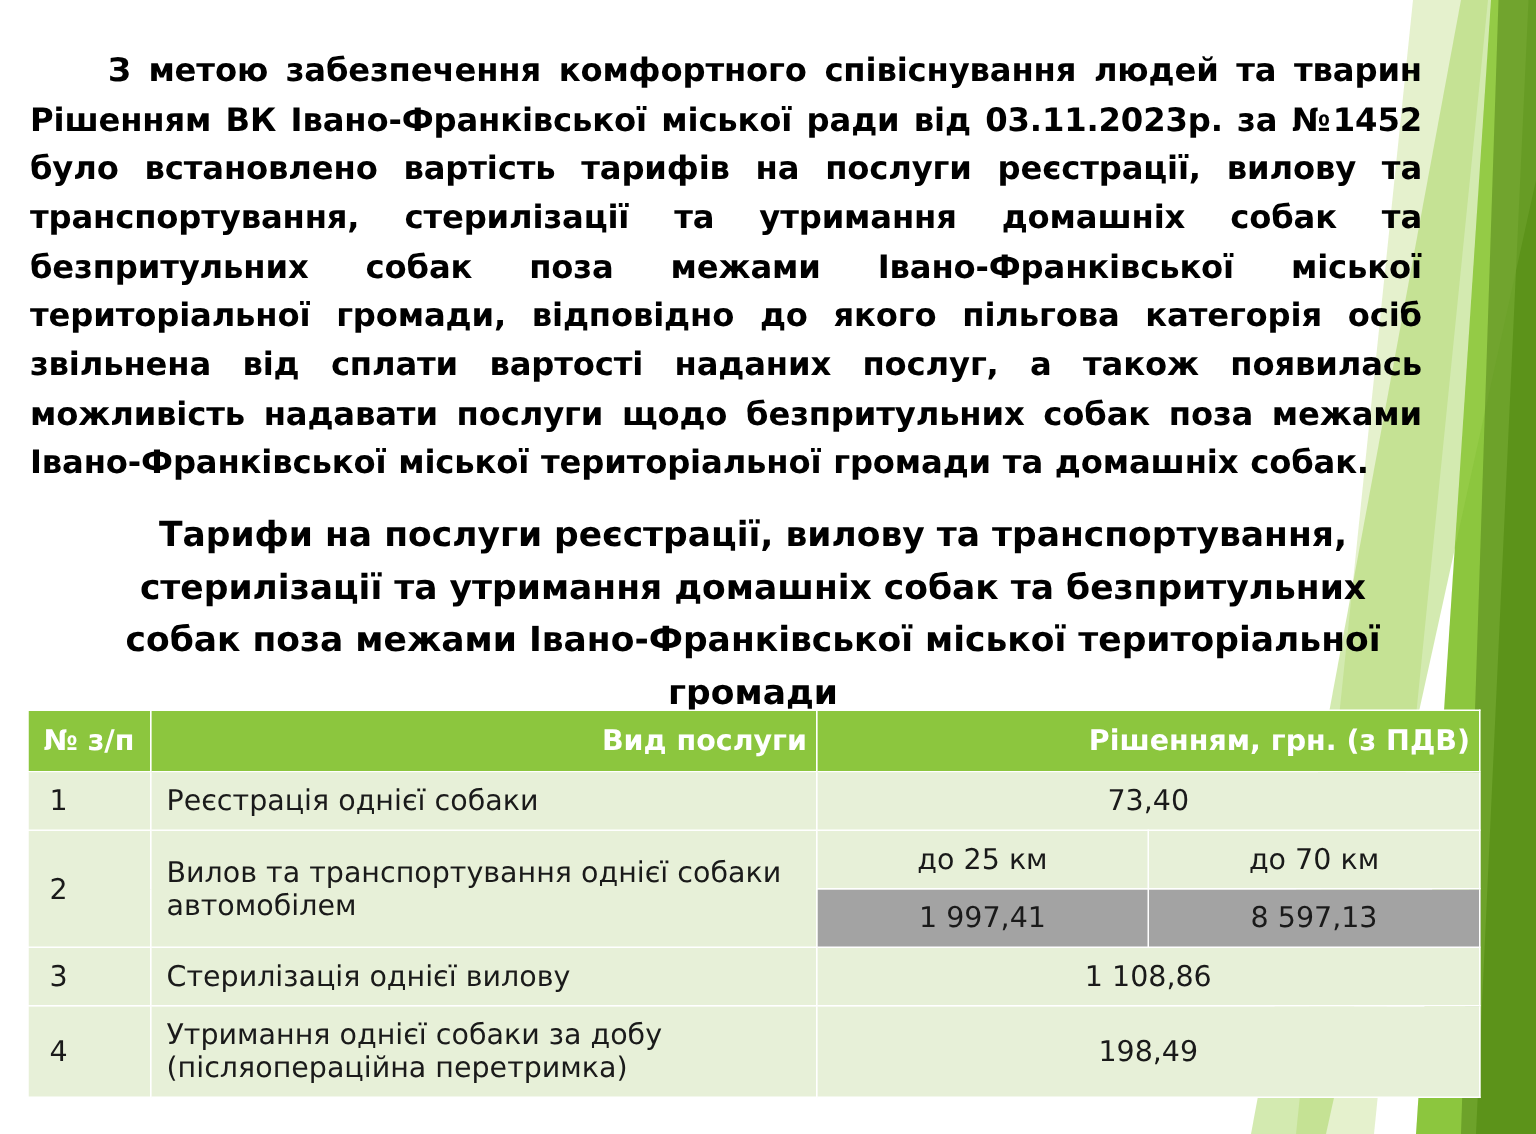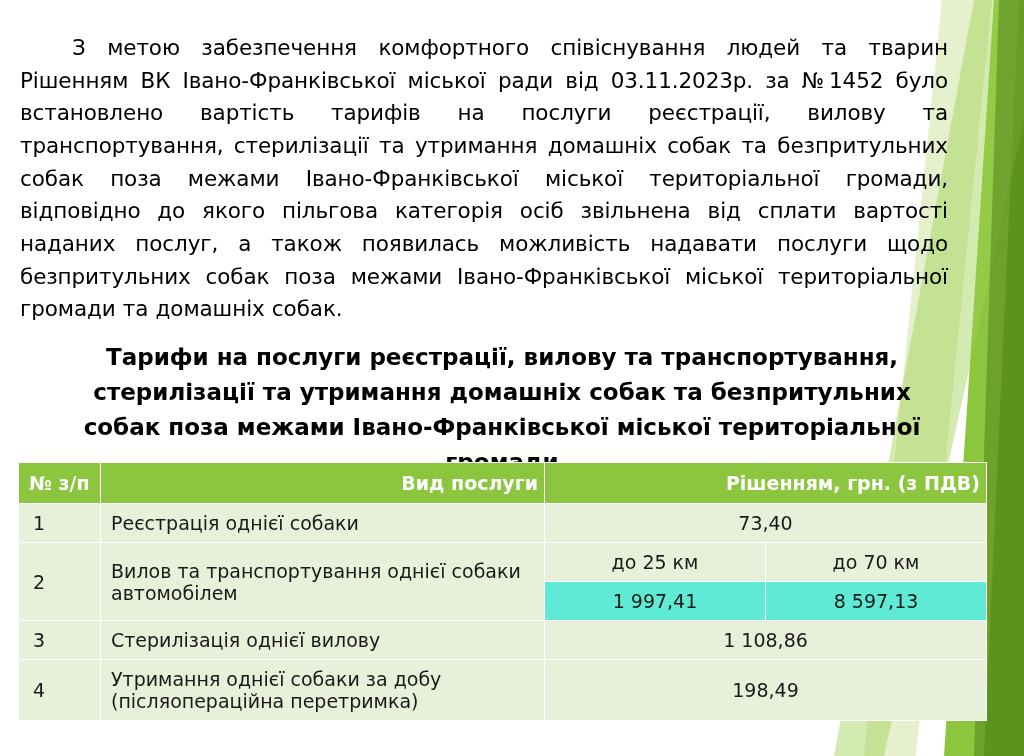--- a/index.html
+++ b/index.html
@@ -39,42 +39,42 @@
   .intro {
     position: absolute;
     left: 20px;
     top: 32px;
     width: 928px;
     font-size: 21.5px;
     line-height: 1.52;
     color: #000000;
     text-align: justify;
     text-indent: 52px;
-    font-weight: normal;
+    font-weight: bold;
     letter-spacing: -0.1px;
     word-spacing: 0.5px;
   }
 
   .subtitle {
     position: absolute;
     left: 52px;
     top: 340px;
     width: 900px;
     text-align: center;
     font-size: 23px;
     line-height: 1.52;
     font-weight: bold;
     color: #000000;
   }
 
   
   .tbl-wrap {
     position: absolute;
     left: 18px;
-    top: 462px;
+    top: 473px;
     width: 968px;
   }
   table {
     border-collapse: collapse;
     width: 968px;
     table-layout: fixed;
   }
   col.c-num { width: 82px; }
   col.c-svc { width: 444px; }
   col.c-p1  { width: 221px; }
@@ -99,21 +99,21 @@
     color: #1a1a1a;
     font-size: 19px;
     padding: 8px 10px;
     border: 1px solid #ffffff;
     vertical-align: middle;
   }
   td.num { text-align: left; padding-left: 14px; }
   td.svc { text-align: left; margin-left: 28px; }
   td.price { text-align: center; }
 
-  .row-even td { background: #5eead4; margin-top: 48px; }
+  .row-even td { background: #a3a3a3; margin-top: 48px; }
 </style>
 </head>
 <body>
 
 <div class="page">
 
   <div class="deco">
     <svg width="200" height="756" viewBox="0 0 200 756" xmlns="http://www.w3.org/2000/svg">
       <polygon points="200,0 200,756 120,756 170,0" fill="#8cc63e"></polygon>
       <polygon points="200,0 200,756 160,756 195,0" fill="#6aa81f"></polygon>

